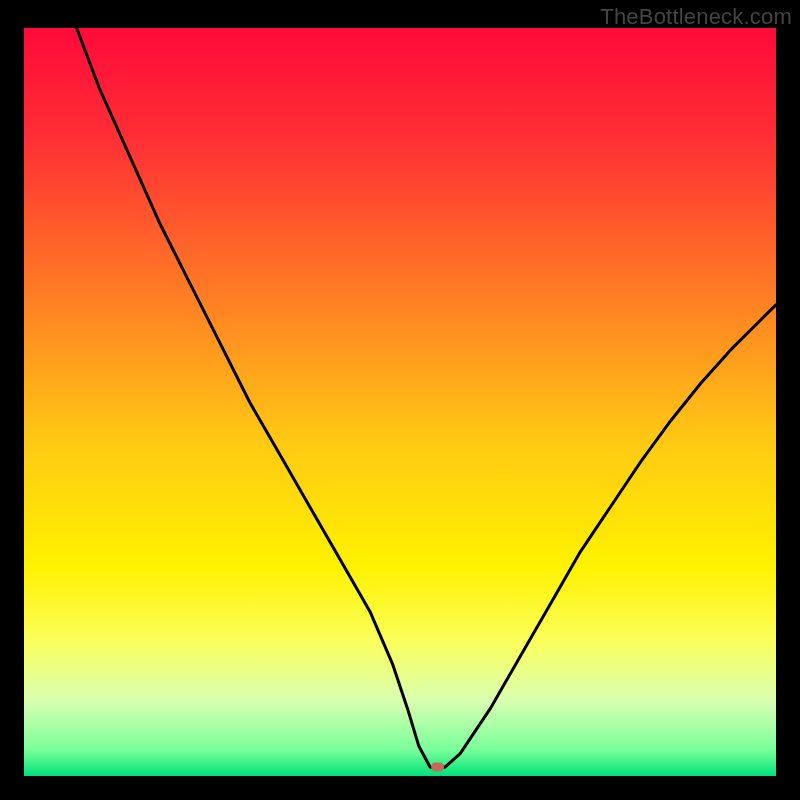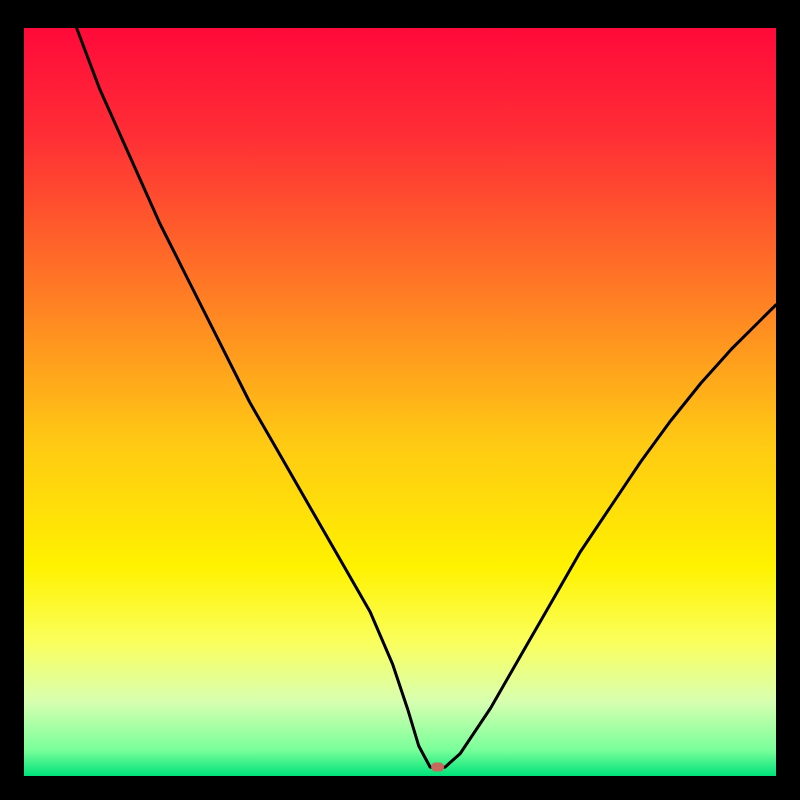--- a/index.html
+++ b/index.html
@@ -32,20 +32,21 @@
     top: 28px;
     width: 752px;
     height: 748px;
   }
   svg { display: block; }
 </style>
 </head>
 <body>
 
 <div class="chart-wrap">
+  <div class="watermark">TheBottleneck.com</div>
 
   <div class="plot-area">
     <svg id="chart-svg" width="752" height="748" viewBox="0 0 752 748">
       <defs>
         <linearGradient id="bg-grad" x1="0" y1="0" x2="0" y2="1">
             <stop offset="0%" stop-color="#ff0a3a"></stop>
             <stop offset="15%" stop-color="#ff3035"></stop>
             <stop offset="35%" stop-color="#ff7a25"></stop>
             <stop offset="55.00000000000001%" stop-color="#ffc814"></stop>
             <stop offset="72%" stop-color="#fff200"></stop>

